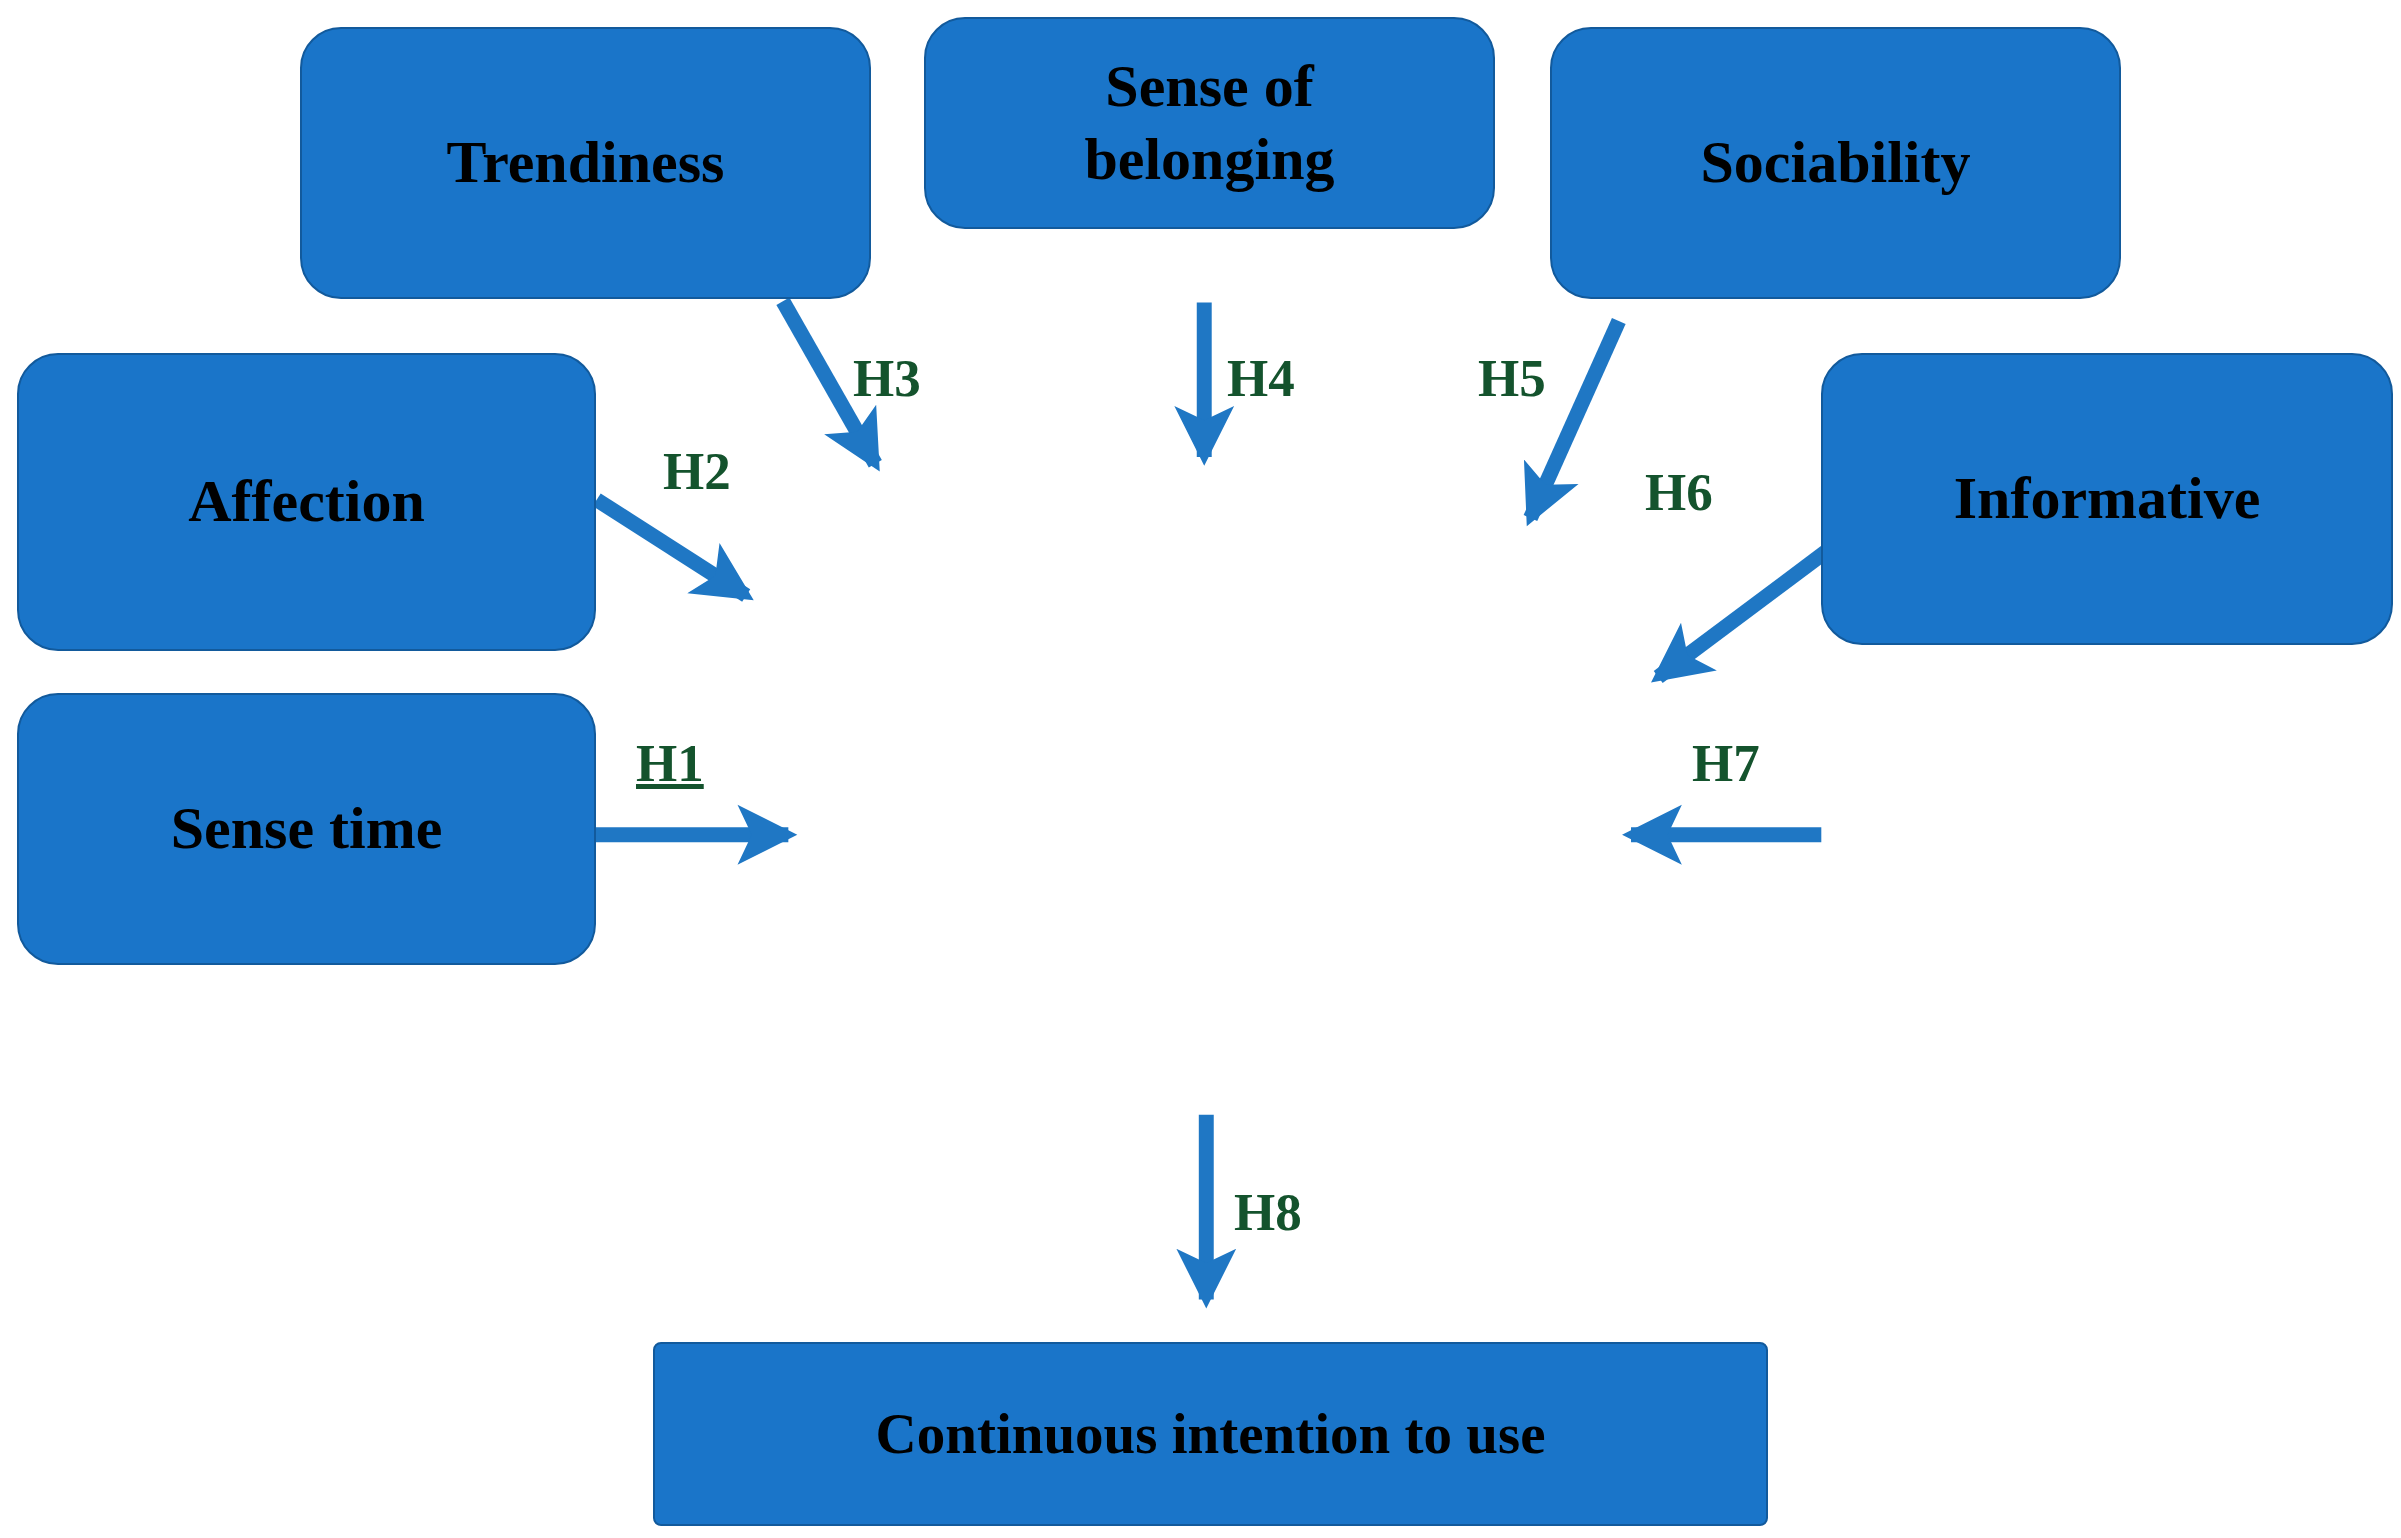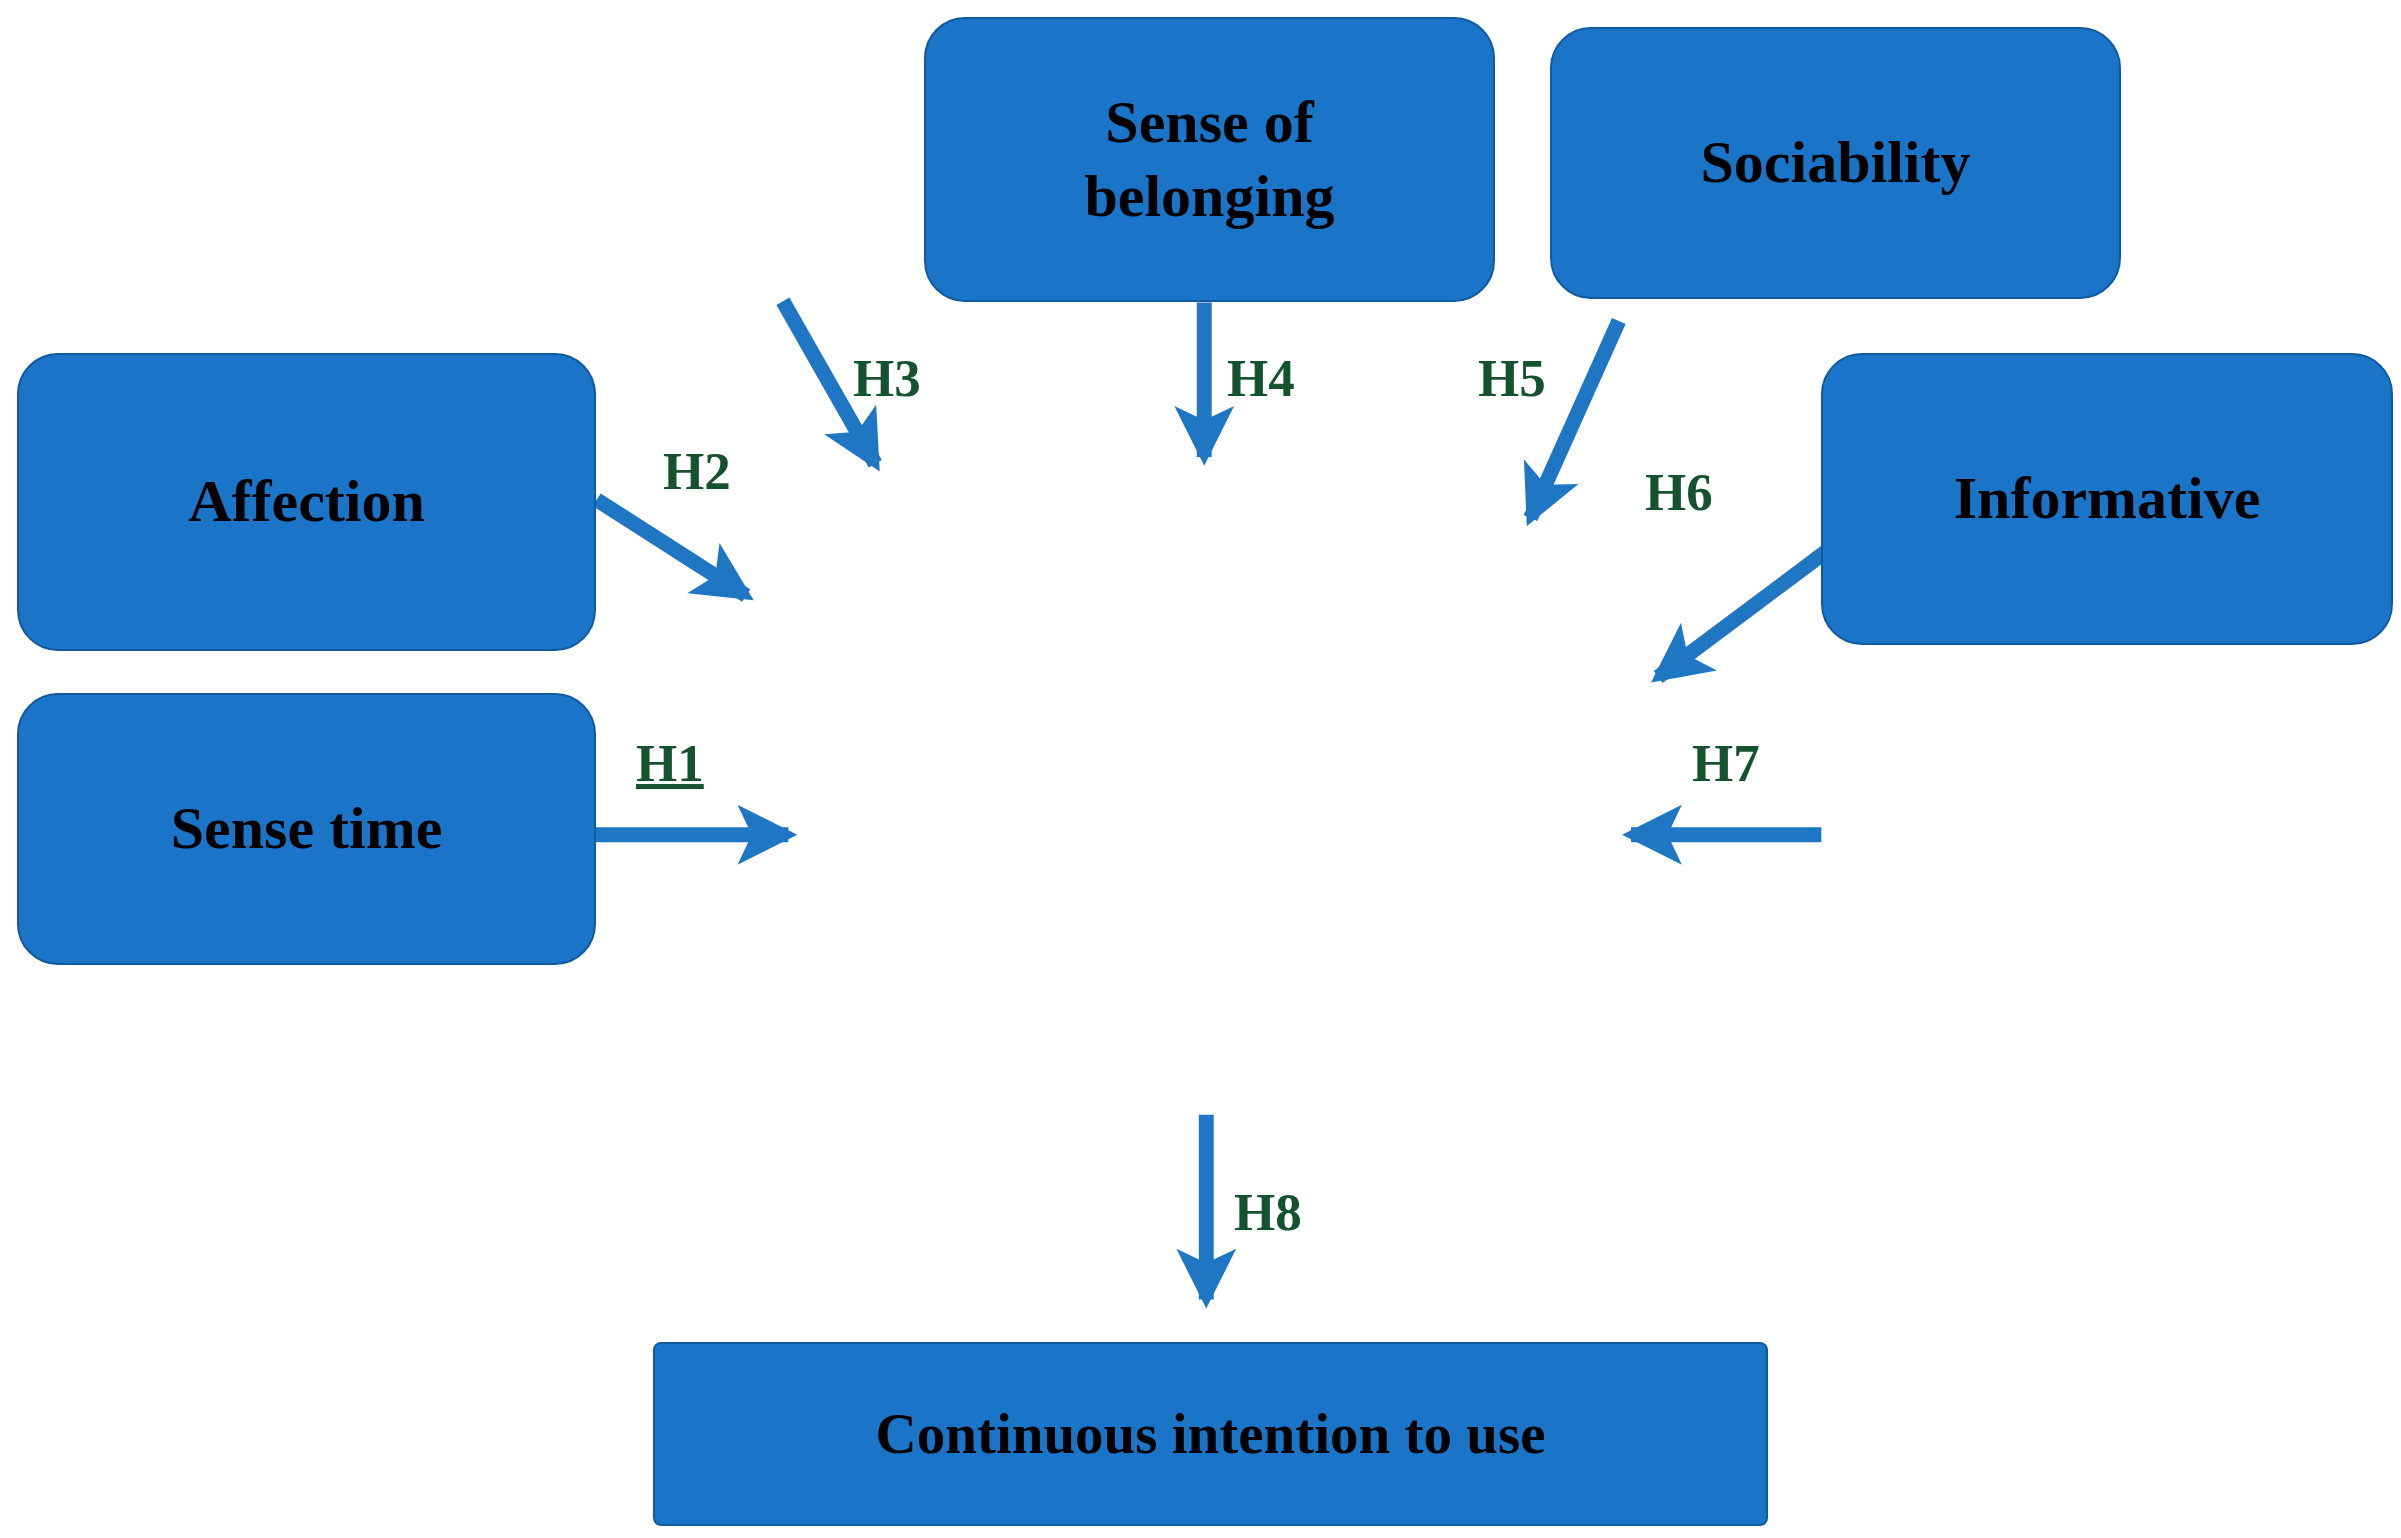--- a/index.html
+++ b/index.html
@@ -85,22 +85,25 @@
 
     <line x1="2382" y1="472" x2="2252" y2="762" stroke="#1f77c4" stroke-width="22" marker-end="url(#arrowhead)"></line>
 
     <line x1="2686" y1="812" x2="2440" y2="996" stroke="#1f77c4" stroke-width="22" marker-end="url(#arrowhead)"></line>
 
     <line x1="2680" y1="1228" x2="2400" y2="1228" stroke="#1f77c4" stroke-width="22" marker-end="url(#arrowhead)"></line>
 
     <line x1="1775" y1="1640" x2="1775" y2="1912" stroke="#1f77c4" stroke-width="22" marker-end="url(#arrowhead)"></line>
   </svg>
 
+  <div class="node rounded" style="left:300px; top:27px; width:571px; height:272px; font-size:60px;">
+    <span class="node-label">Trendiness</span>
+  </div>
 
-  <div class="node rounded" style="left:924px; top:17px; width:571px; height:285px; font-size:60px;">
+  <div class="node rounded" style="left:924px; top:17px; width:571px; height:212px; font-size:60px;">
     <span class="node-label">Sense of
 belonging</span>
   </div>
 
   <div class="node rounded" style="left:17px; top:353px; width:579px; height:298px; font-size:60px;">
     <span class="node-label">Affection</span>
   </div>
 
   <div class="node rounded" style="left:1550px; top:27px; width:571px; height:272px; font-size:60px;">
     <span class="node-label">Sociability</span>

